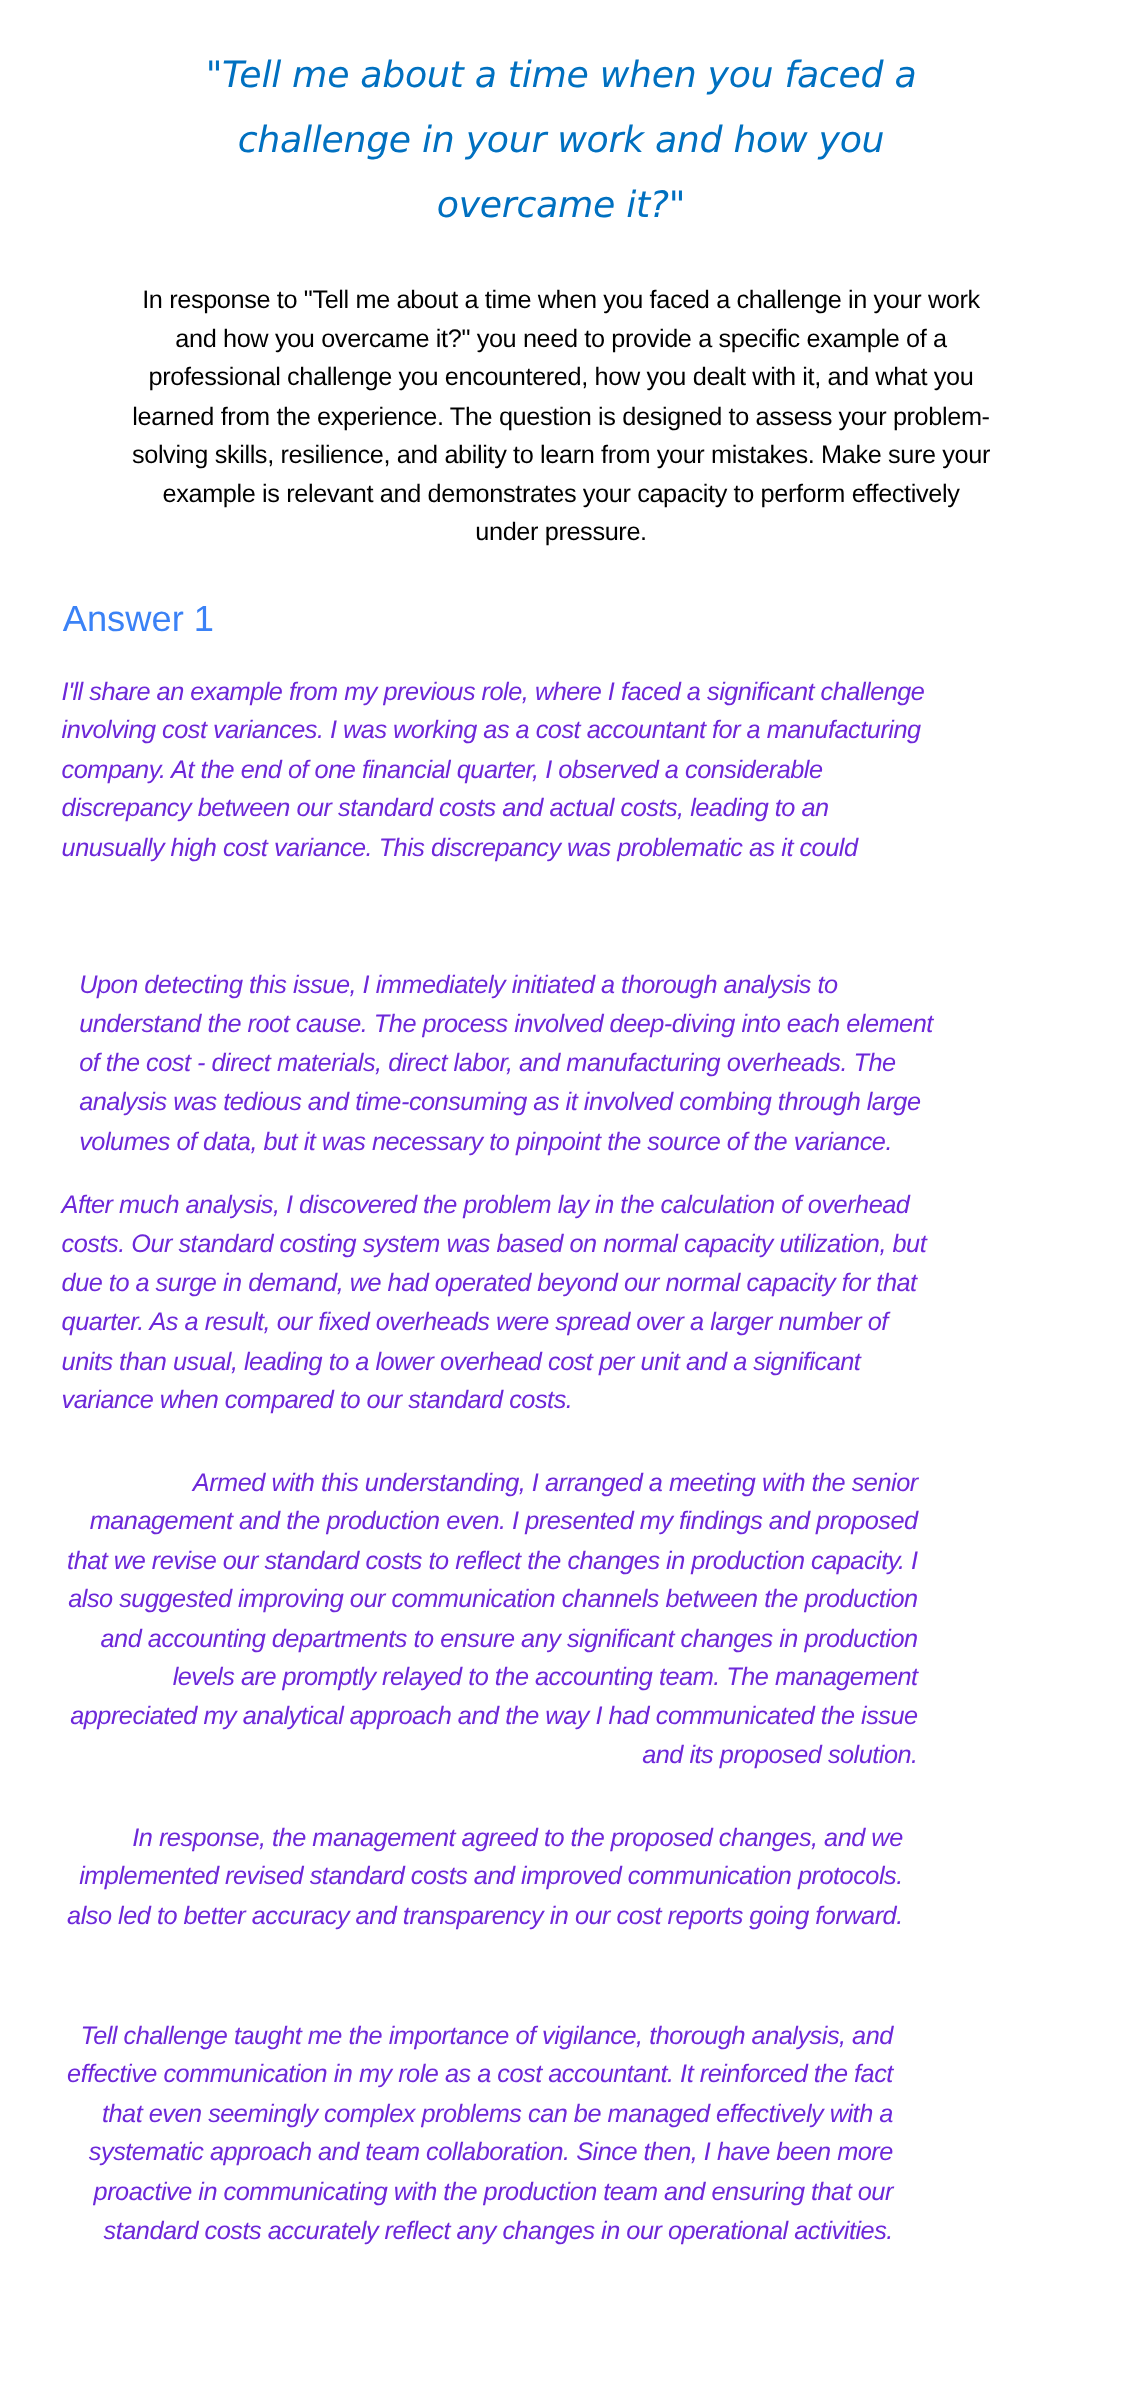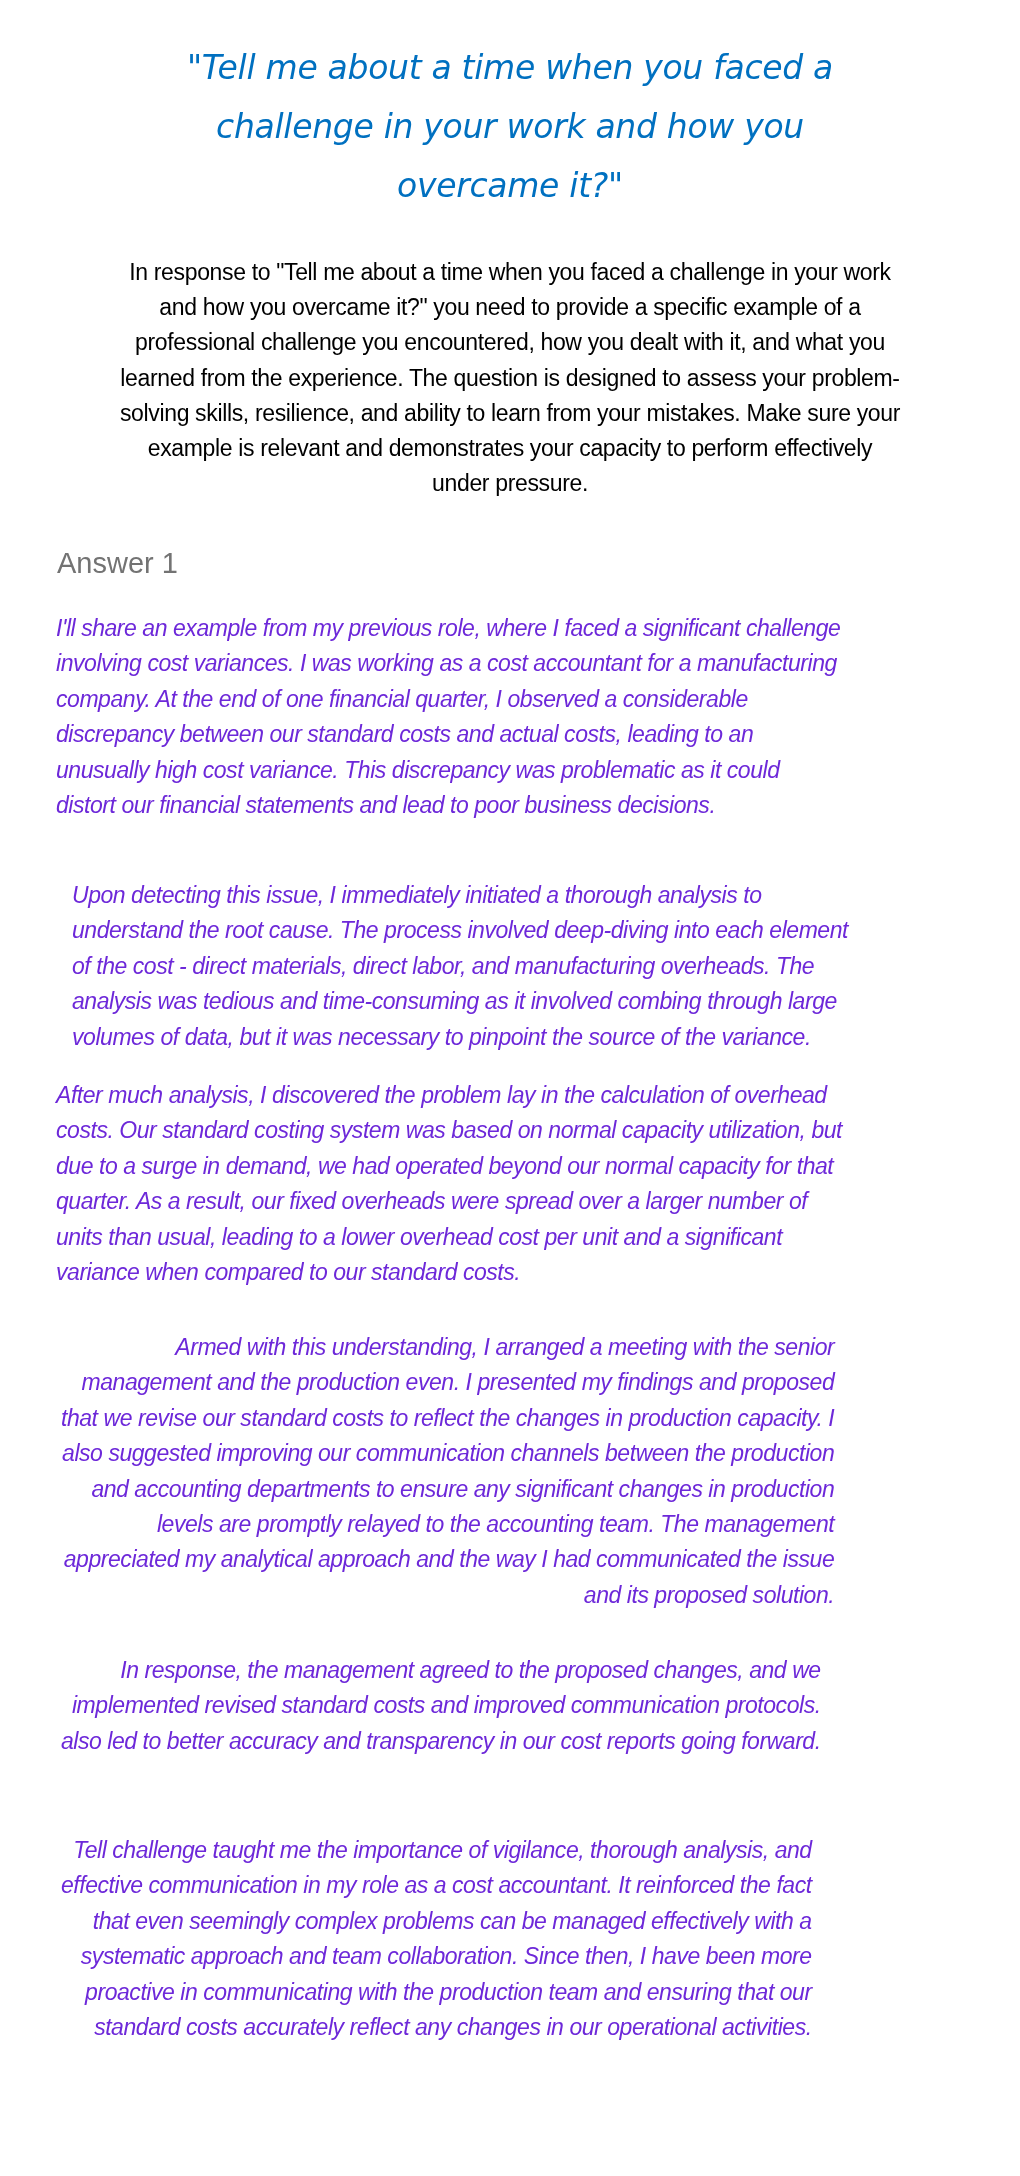--- a/index.html
+++ b/index.html
@@ -14,22 +14,22 @@
   .title .ln { display: block; white-space: nowrap; }
   .intro {
     position: absolute; left: 0; top: 255px; width: 1020px;
     text-align: center; color: #000000;
     font-family: "Liberation Sans", sans-serif;
     font-size: 23px; line-height: 35.2px; letter-spacing: -0.35px;
   }
   .intro .ln { display: block; white-space: nowrap; }
   .answer-heading {
     position: absolute; left: 57px; top: 545px;
-    font-family: "Liberation Sans", sans-serif; font-size: 29px; line-height: 36px;
-    color: #737373; margin: 0; font-weight: normal;
+    font-family: "Liberation Sans", sans-serif; font-size: 33px; line-height: 36px;
+    color: #3b82f6; margin: 0; font-weight: normal;
   }
   .answer-para {
     position: absolute; left: 56px;
     font-family: "Liberation Sans", sans-serif; font-style: italic;
     font-size: 23px; line-height: 35.4px; color: #6d28d9; letter-spacing: -0.45px;
   }
   .answer-para.indent { left: 61px; text-align: right; }
   .answer-para .ln { display: block; white-space: nowrap; }
 </style>
 </head>
@@ -54,21 +54,20 @@
   </p>
 
   <h2 class="answer-heading">Answer 1</h2>
 
   <p class="answer-para" style="margin:0;top:611px;">
     <span class="ln">I'll share an example from my previous role, where I faced a significant challenge</span>
     <span class="ln">involving cost variances. I was working as a cost accountant for a manufacturing</span>
     <span class="ln">company. At the end of one financial quarter, I observed a considerable</span>
     <span class="ln">discrepancy between our standard costs and actual costs, leading to an</span>
     <span class="ln">unusually high cost variance. This discrepancy was problematic as it could</span>
-    <span class="ln">distort our financial statements and lead to poor business decisions.</span>
   </p>
 
   <p class="answer-para" style="margin:16px;top:862px;">
     <span class="ln">Upon detecting this issue, I immediately initiated a thorough analysis to</span>
     <span class="ln">understand the root cause. The process involved deep-diving into each element</span>
     <span class="ln">of the cost - direct materials, direct labor, and manufacturing overheads. The</span>
     <span class="ln">analysis was tedious and time-consuming as it involved combing through large</span>
     <span class="ln">volumes of data, but it was necessary to pinpoint the source of the variance.</span>
   </p>
 

